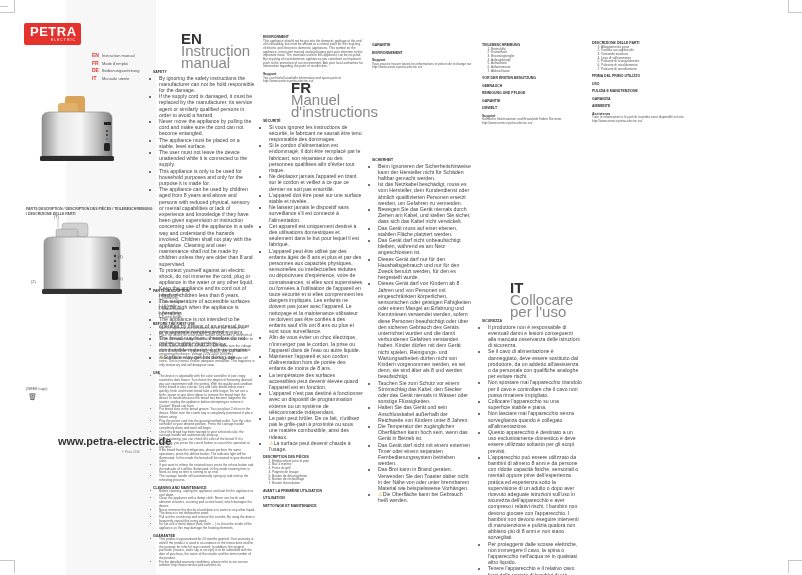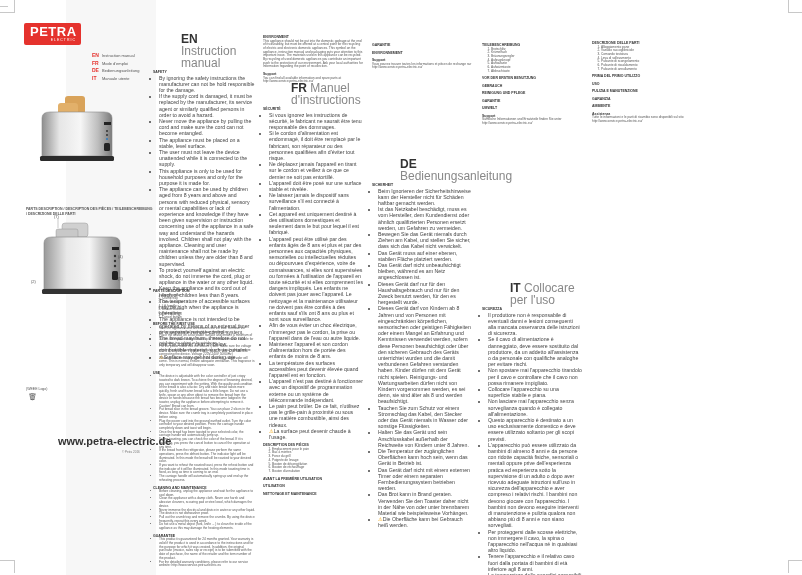--- a/index.html
+++ b/index.html
@@ -19,21 +19,21 @@
   .prod .m{color:#e5322d;}
   .parts-title{position:absolute;left:26px;top:207px;width:128px;font-size:3.5px;line-height:4.5px;color:#555;font-weight:bold;}
   .toaster2{position:absolute;left:30px;top:215px;width:100px;height:85px;}
   .callout{position:absolute;font-size:4px;color:#555;}
   .weee{position:absolute;left:26px;top:387px;font-size:3.5px;color:#555;}
   .weee-icon{position:absolute;left:28px;top:393px;font-size:7px;color:#555;}
   .website{position:absolute;left:58px;top:435px;font-size:11px;font-weight:bold;color:#333;}
   .copy{position:absolute;left:122px;top:450px;font-size:3px;color:#777;}
   .col{position:absolute;font-size:4.2px;line-height:5.1px;color:#333;}
   .col.small{font-size:3.2px;line-height:3.7px;color:#555;}
-  .h1{font-size:12px;line-height:12px;font-weight:bold;color:#333;margin-bottom:1px;padding-left:28px;}
+  .h1{font-size:15px;line-height:12px;font-weight:bold;color:#333;margin-bottom:1px;padding-left:28px;}
   .h1 .lang{color:#333;}
   .h1 .rest{color:#888;font-weight:normal;}
   .h2{font-size:3.5px;line-height:4.5px;font-weight:bold;color:#333;margin-top:3px;}
   .big li{font-size:5.2px;line-height:6.2px;color:#444;}
   ul{margin:0;padding:0 0 0 6px;}
   li{margin:0;padding:0;}
   ol{margin:0;padding:0 0 0 9px;}
   .sm{font-size:3.2px;line-height:3.7px;color:#555;}
   .warn{color:#f2a000;}
 </style>
@@ -227,21 +227,20 @@
   </div>
 
   <div class="col small" style="left:372px;top:40px;width:100px;">
     <div class="h2">GARANTIE</div>
     <div class="h2">ENVIRONNEMENT</div>
     <div class="h2">Support</div>
     <div>Vous pouvez trouver toutes les informations et pièces de rechange sur http://www.service.petra-electric.eu/</div>
   </div>
 
   <div class="col" style="left:372px;top:158px;width:100px;">
-    <div class="h1"><span class="lang">DE</span> <span class="rest">Bedienungsanleitung</span></div>
     <div class="h2" style="margin-top:0">SICHERHEIT</div>
     <ul class="big">
       <li>Beim Ignorieren der Sicherheitshinweise kann der Hersteller nicht für Schäden haftbar gemacht werden.</li>
       <li>Ist das Netzkabel beschädigt, muss es vom Hersteller, dem Kundendienst oder ähnlich qualifizierten Personen ersetzt werden, um Gefahren zu vermeiden.</li>
       <li>Bewegen Sie das Gerät niemals durch Ziehen am Kabel, und stellen Sie sicher, dass sich das Kabel nicht verwickelt.</li>
       <li>Das Gerät muss auf einer ebenen, stabilen Fläche platziert werden.</li>
       <li>Das Gerät darf nicht unbeaufsichtigt bleiben, während es am Netz angeschlossen ist.</li>
       <li>Dieses Gerät darf nur für den Haushaltsgebrauch und nur für den Zweck benutzt werden, für den es hergestellt wurde.</li>
       <li>Dieses Gerät darf von Kindern ab 8 Jahren und von Personen mit eingeschränkten körperlichen, sensorischen oder geistigen Fähigkeiten oder einem Mangel an Erfahrung und Kenntnissen verwendet werden, sofern diese Personen beaufsichtigt oder über den sicheren Gebrauch des Geräts unterrichtet wurden und die damit verbundenen Gefahren verstanden haben. Kinder dürfen mit dem Gerät nicht spielen. Reinigungs- und Wartungsarbeiten dürfen nicht von Kindern vorgenommen werden, es sei denn, sie sind älter als 8 und werden beaufsichtigt.</li>
       <li>Tauchen Sie zum Schutz vor einem Stromschlag das Kabel, den Stecker oder das Gerät niemals in Wasser oder sonstige Flüssigkeiten.</li>

